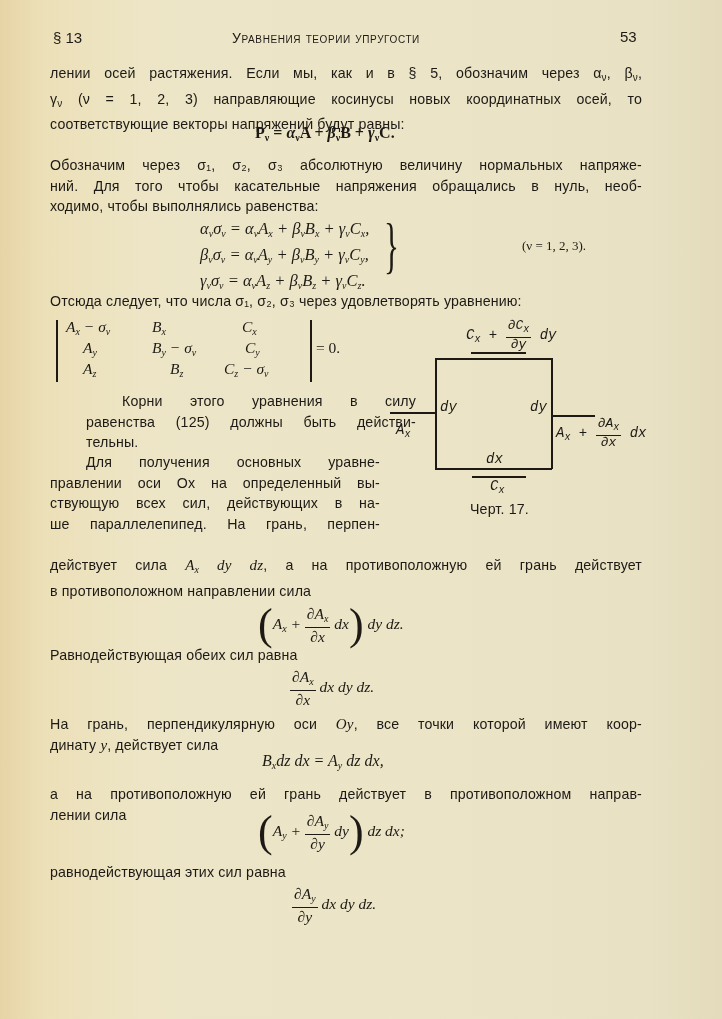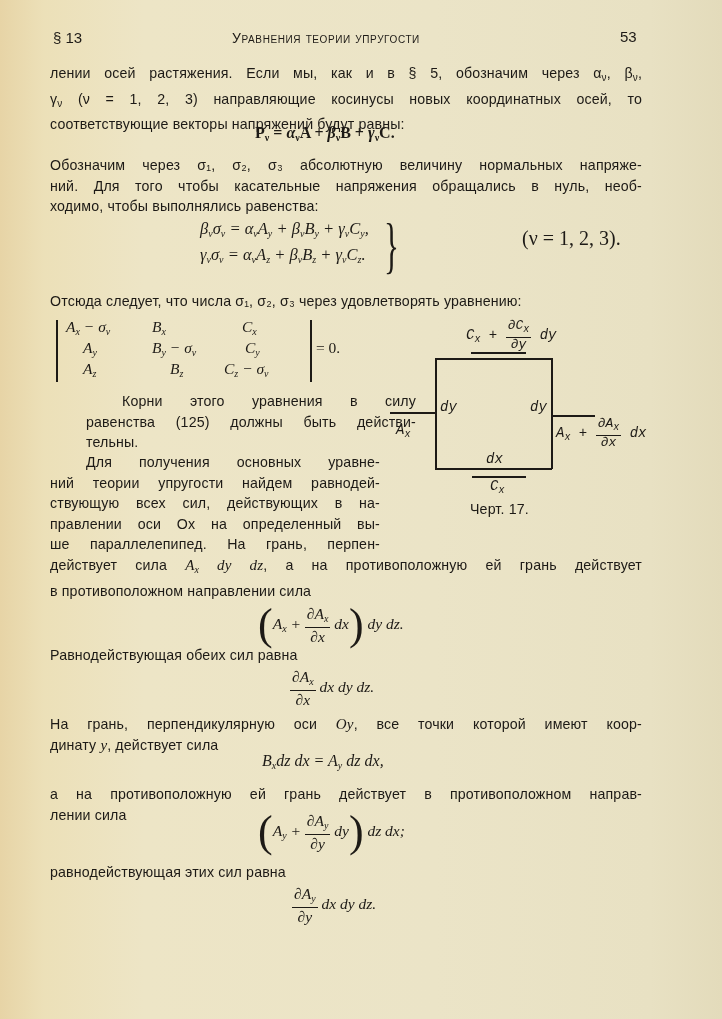--- a/index.html
+++ b/index.html
@@ -51,25 +51,26 @@
     P<sub>ν</sub> = <i>α</i><sub>ν</sub>A + <i>β</i><sub>ν</sub>B + <i>γ</i><sub>ν</sub>C.
   </div>
 
   <div class="abs txt" style="left:50px; top:155px; width:592px;">
     <div class="line just">Обозначим через σ₁, σ₂, σ₃ абсолютную величину нормальных напряже-</div>
     <div class="line just">ний. Для того чтобы касательные напряжения обращались в нуль, необ-</div>
     <div class="line">ходимо, чтобы выполнялись равенства:</div>
   </div>
 
   <div class="abs math" style="left:200px; top:218px; line-height:21px; font-size:16.5px;">
+    <div>α<sub>ν</sub>σ<sub>ν</sub> = α<sub>ν</sub>A<sub>x</sub> + β<sub>ν</sub>B<sub>x</sub> + γ<sub>ν</sub>C<sub>x</sub>,</div>
     <div>β<sub>ν</sub>σ<sub>ν</sub> = α<sub>ν</sub>A<sub>y</sub> + β<sub>ν</sub>B<sub>y</sub> + γ<sub>ν</sub>C<sub>y</sub>,</div>
     <div>γ<sub>ν</sub>σ<sub>ν</sub> = α<sub>ν</sub>A<sub>z</sub> + β<sub>ν</sub>B<sub>z</sub> + γ<sub>ν</sub>C<sub>z</sub>.</div>
   </div>
   <div class="abs mathr" style="left:384px; top:214px; font-size:62px; line-height:62px; transform:scaleX(0.5); transform-origin:left;">}</div>
-  <div class="abs mathr" style="left:522px; top:227px; font-size:20px;">(ν = 1, 2, 3).</div>
+  <div class="abs mathr" style="left:522px; top:238px; font-size:13px;">(ν = 1, 2, 3).</div>
 
   <div class="abs txt" style="left:50px; top:291px; width:600px;">
     <div class="line">Отсюда следует, что числа σ₁, σ₂, σ₃ через удовлетворять уравнению:</div>
   </div>
 
   <div class="abs" style="left:52px; top:318px; width:320px; height:66px;">
     <div class="det-bar" style="left:4px; top:2px; height:62px;"></div>
     <div class="det-bar" style="left:258px; top:2px; height:62px;"></div>
     <div class="abs math" style="left:14px; top:0px; font-size:15.5px;">A<sub>x</sub> − σ<sub>ν</sub></div>
     <div class="abs math" style="left:100px; top:0px; font-size:15.5px;">B<sub>x</sub></div>
@@ -83,23 +84,22 @@
     <div class="abs mathr" style="left:264px; top:21px; font-size:15.5px;">= 0.</div>
   </div>
 
   <div class="abs txt" style="left:50px; top:391px; width:330px;margin-left:36px;">
     <div class="line just" style="padding-left:36px;">Корни этого уравнения в силу</div>
     <div class="line just">равенства (125) должны быть действи-</div>
     <div class="line">тельны.</div>
   </div>
   <div class="abs txt" style="left:50px; top:452px; width:330px;">
     <div class="line just" style="padding-left:36px;">Для получения основных уравне-</div>
-    <div class="line just">ний теории упругости найдем равнодей-</div>
+    <div class="line just">правлении оси Ox на определенный вы-</div>
     <div class="line just">ствующую всех сил, действующих в на-</div>
-    <div class="line just">правлении оси Ox на определенный вы-</div>
     <div class="line just">ше параллелепипед. На грань, перпен-</div>
   </div>
 
   <div class="abs" style="left:380px; top:315px; width:300px; height:210px;">
 
     <div class="fig-label" style="left:86px; top:4px;">
       C<sub>x</sub> + <span class="frac" style="font-size:13px;"><span class="num" style="line-height:14px;">∂C<sub>x</sub></span><span style="line-height:14px;">∂y</span></span> dy
     </div>
     <div class="fig-line" style="left:91px; top:37px; width:55px; height:1.5px;"></div>
 

